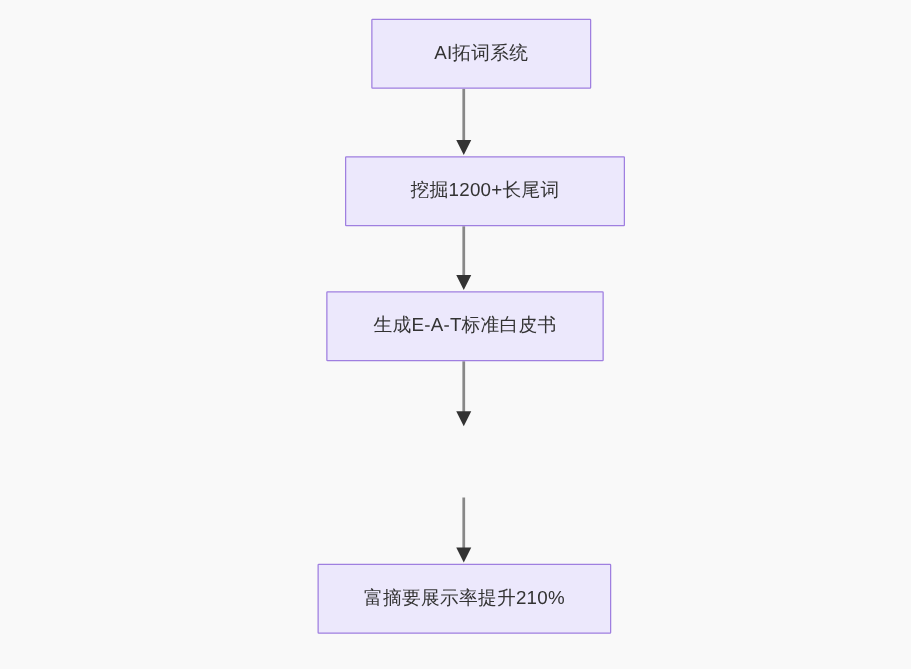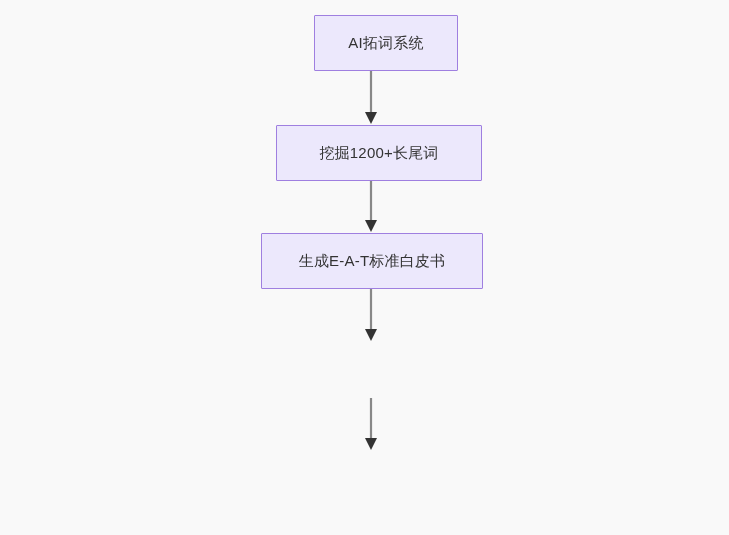--- a/index.html
+++ b/index.html
@@ -71,27 +71,30 @@
     </svg>
   </div>
 
   <div class="edge" style="left:361px; top:398px; width:20px; height:53px;">
     <svg width="20" height="53" viewBox="0 0 20 53" xmlns="http://www.w3.org/2000/svg">
       <line x1="10" y1="0" x2="10" y2="43" stroke="#888888" stroke-width="2.2"></line>
       <polygon points="10,52 4,40 16,40" fill="#333333"></polygon>
     </svg>
   </div>
 
-  <div class="node" style="left:314px; top:15px; width:144px; height:56px;">
+  <div class="node" style="left:297px; top:15px; width:176px; height:56px;">
     <span class="node-label">AI拓词系统</span>
   </div>
 
-  <div class="node" style="left:276px; top:125px; width:206px; height:56px;">
+  <div class="node" style="left:276px; top:125px; width:224px; height:56px;">
     <span class="node-label">挖掘1200+长尾词</span>
   </div>
 
   <div class="node" style="left:261px; top:233px; width:222px; height:56px;">
     <span class="node-label">生成E-A-T标准白皮书</span>
   </div>
 
 
+  <div class="node" style="left:254px; top:451px; width:235px; height:56px;">
+    <span class="node-label">富摘要展示率提升210%</span>
+  </div>
 
 </div>
 
 </body></html>

